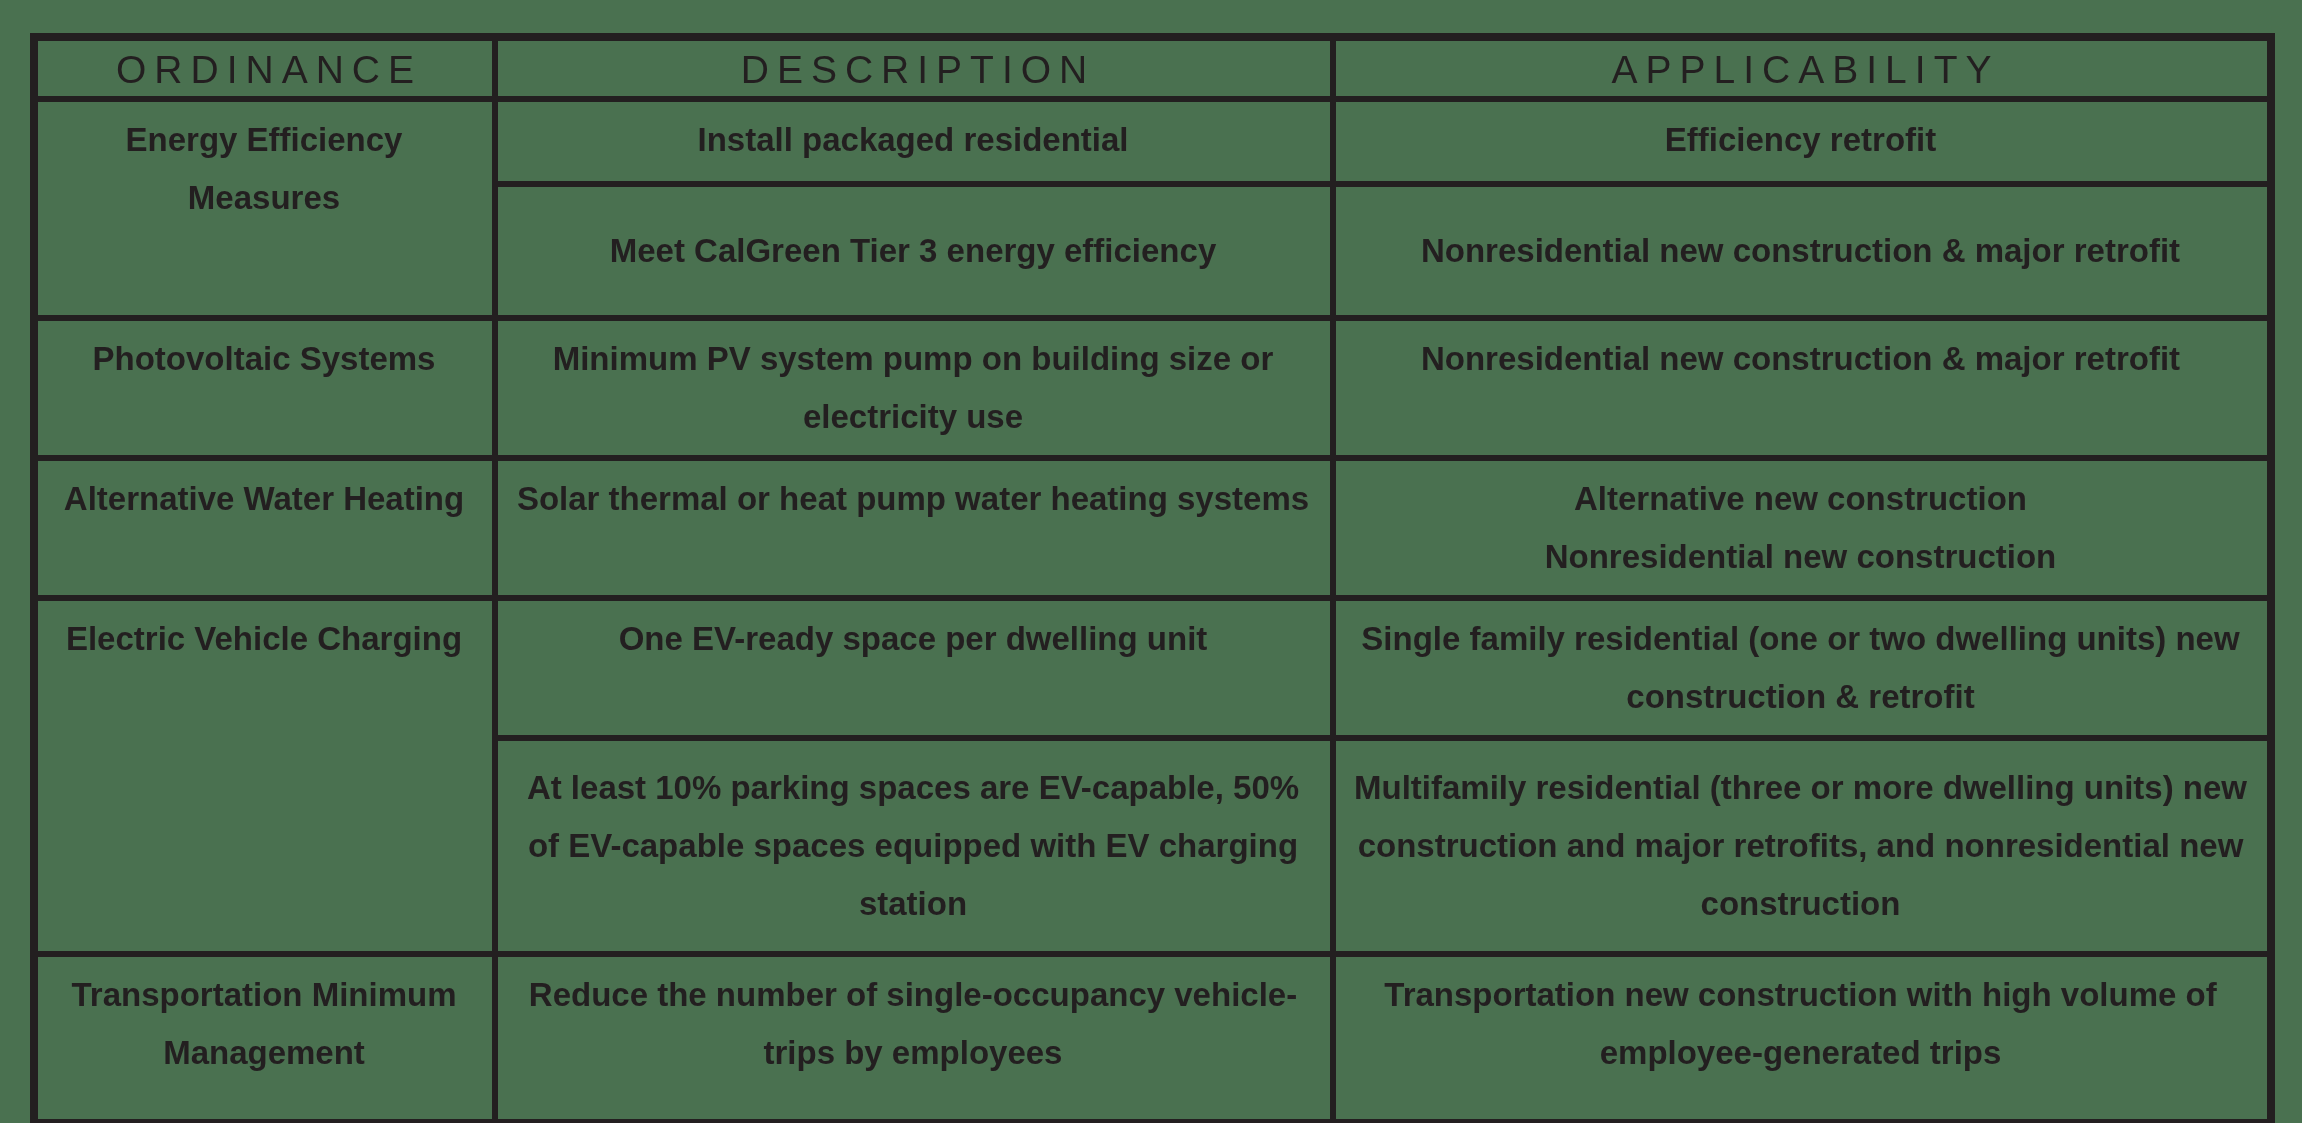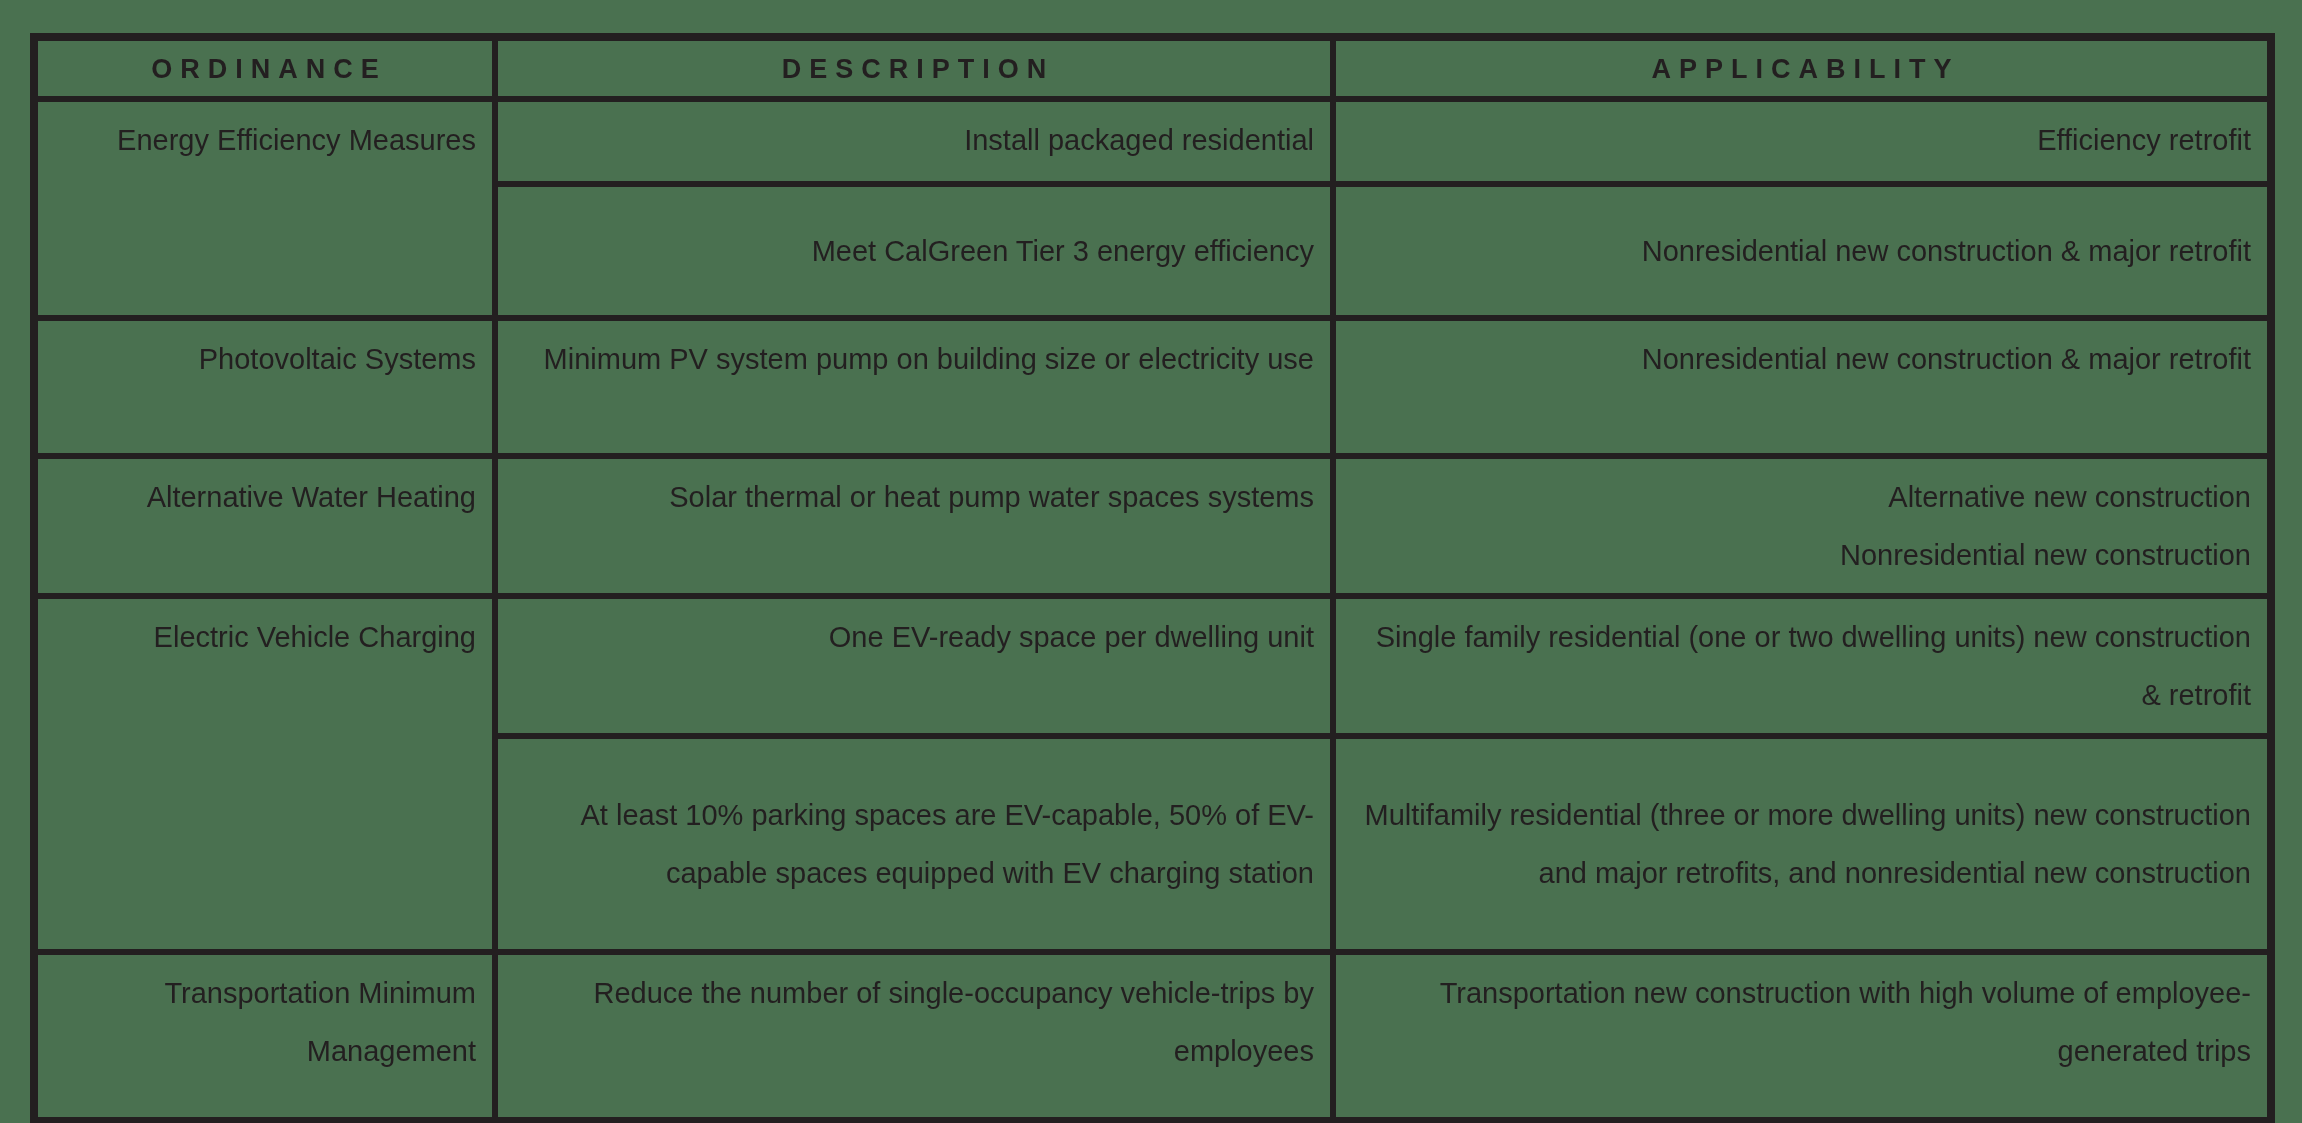--- a/index.html
+++ b/index.html
@@ -34,33 +34,33 @@
   }
   col.c1 { width: 461px; }
   col.c2 { width: 838px; }
   col.c3 { width: 938px; }
   th, td {
     border: 6px solid var(--ink);
     color: var(--ink);
     overflow: hidden;
   }
   th {
-    font-size: 27px;
-    font-weight: 700;
+    font-size: 39px;
+    font-weight: 400;
     letter-spacing: 8px;
     text-align: center;
     vertical-align: middle;
     padding: 6px 4px 4px 12px; 
   }
   td {
-    font-size: 29px;
-    font-weight: 400;
+    font-size: 33px;
+    font-weight: 700;
     line-height: 58px;
     vertical-align: top;
-    text-align: right;
+    text-align: center;
     padding: 9px 16px 9px 14px;
     white-space: pre-line;
   }
   td.v-mid { vertical-align: middle; }
   tr.r-header { height: 62px; }
   tr.r1a { height: 85px; }
   tr.r1b { height: 134px; }
   tr.r2  { height: 138px; }
   tr.r3  { height: 131px; }
   tr.r4a { height: 133px; }
@@ -94,21 +94,21 @@
         <td class="v-mid">Meet CalGreen Tier 3 energy efficiency</td>
         <td class="v-mid">Nonresidential new construction &amp; major retrofit</td>
       </tr>
       <tr class="r2">
         <td>Photovoltaic Systems</td>
         <td>Minimum PV system pump on building size or electricity use</td>
         <td>Nonresidential new construction &amp; major retrofit</td>
       </tr>
       <tr class="r3">
         <td>Alternative Water Heating</td>
-        <td>Solar thermal or heat pump water spaces systems</td>
+        <td>Solar thermal or heat pump water heating systems</td>
         <td>Alternative new construction
 Nonresidential new construction</td>
       </tr>
       <tr class="r4a">
         <td rowspan="2">Electric Vehicle Charging</td>
         <td>One EV-ready space per dwelling unit</td>
         <td>Single family residential (one or two dwelling units) new construction &amp; retrofit</td>
       </tr>
       <tr class="r4b">
         <td class="v-mid">At least 10% parking spaces are EV-capable, 50% of EV-capable spaces equipped with EV charging station</td>

